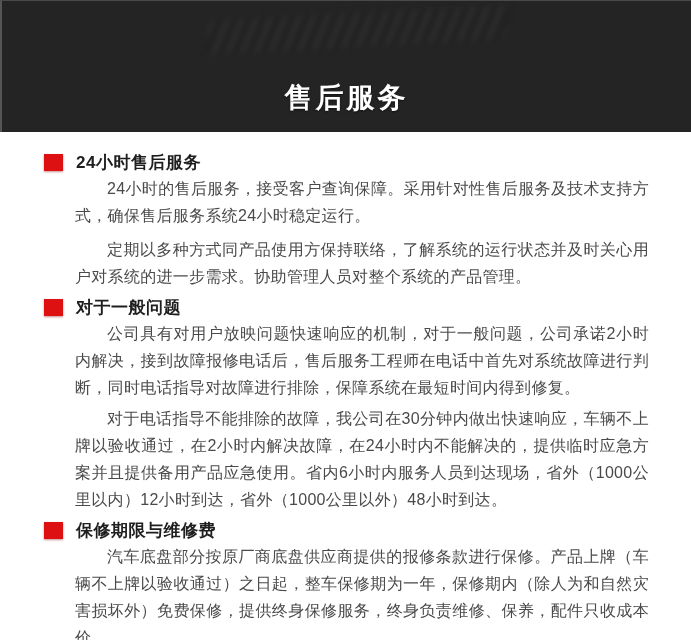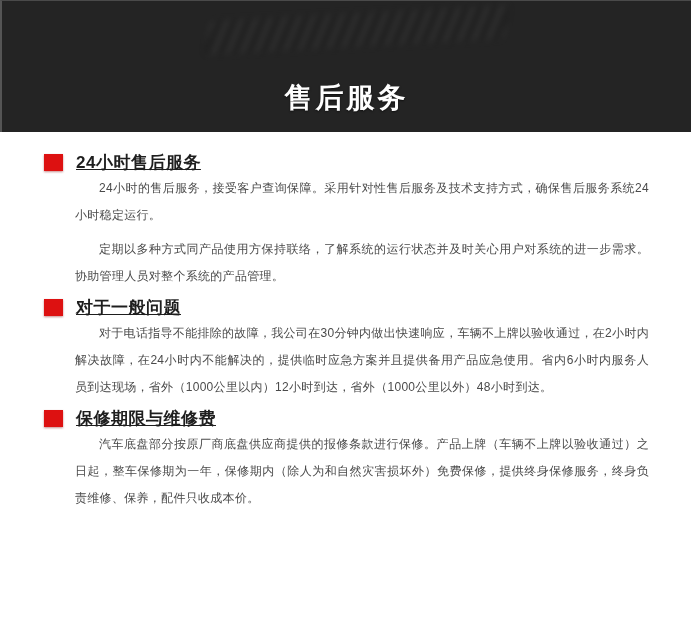--- a/index.html
+++ b/index.html
@@ -69,25 +69,24 @@
     box-shadow: 0 1px 2px rgba(130,0,0,0.45);
     flex: 0 0 auto;
     margin-right: 13px;
   }
   .sec-title {
     font-size: 17px;
     font-weight: bold;
     color: #1e1e1e;
     line-height: 21px;
     letter-spacing: 0.5px;
-    text-decoration: underline;
   }
   .section p {
     margin: 2px 0 4px 31px;
-    font-size: 12px;
+    font-size: 16px;
     line-height: 27px;
     color: #4a4a4a;
     text-align: justify;
     text-indent: 2em;
     letter-spacing: 0.3px;
   }
 </style>
 </head>
 <body>
 
@@ -108,20 +107,21 @@
 
   <div class="section">
     <p>定期以多种方式同产品使用方保持联络，了解系统的运行状态并及时关心用户对系统的进一步需求。协助管理人员对整个系统的产品管理。</p>
   </div>
 
   <div class="section">
     <div class="sec-head">
       <span class="bullet"></span>
       <span class="sec-title">对于一般问题</span>
     </div>
+    <p>公司具有对用户放映问题快速响应的机制，对于一般问题，公司承诺2小时内解决，接到故障报修电话后，售后服务工程师在电话中首先对系统故障进行判断，同时电话指导对故障进行排除，保障系统在最短时间内得到修复。</p>
     <p>对于电话指导不能排除的故障，我公司在30分钟内做出快速响应，车辆不上牌以验收通过，在2小时内解决故障，在24小时内不能解决的，提供临时应急方案并且提供备用产品应急使用。省内6小时内服务人员到达现场，省外（1000公里以内）12小时到达，省外（1000公里以外）48小时到达。</p>
   </div>
 
   <div class="section">
     <div class="sec-head">
       <span class="bullet"></span>
       <span class="sec-title">保修期限与维修费</span>
     </div>
     <p>汽车底盘部分按原厂商底盘供应商提供的报修条款进行保修。产品上牌（车辆不上牌以验收通过）之日起，整车保修期为一年，保修期内（除人为和自然灾害损坏外）免费保修，提供终身保修服务，终身负责维修、保养，配件只收成本价。</p>
   </div>

